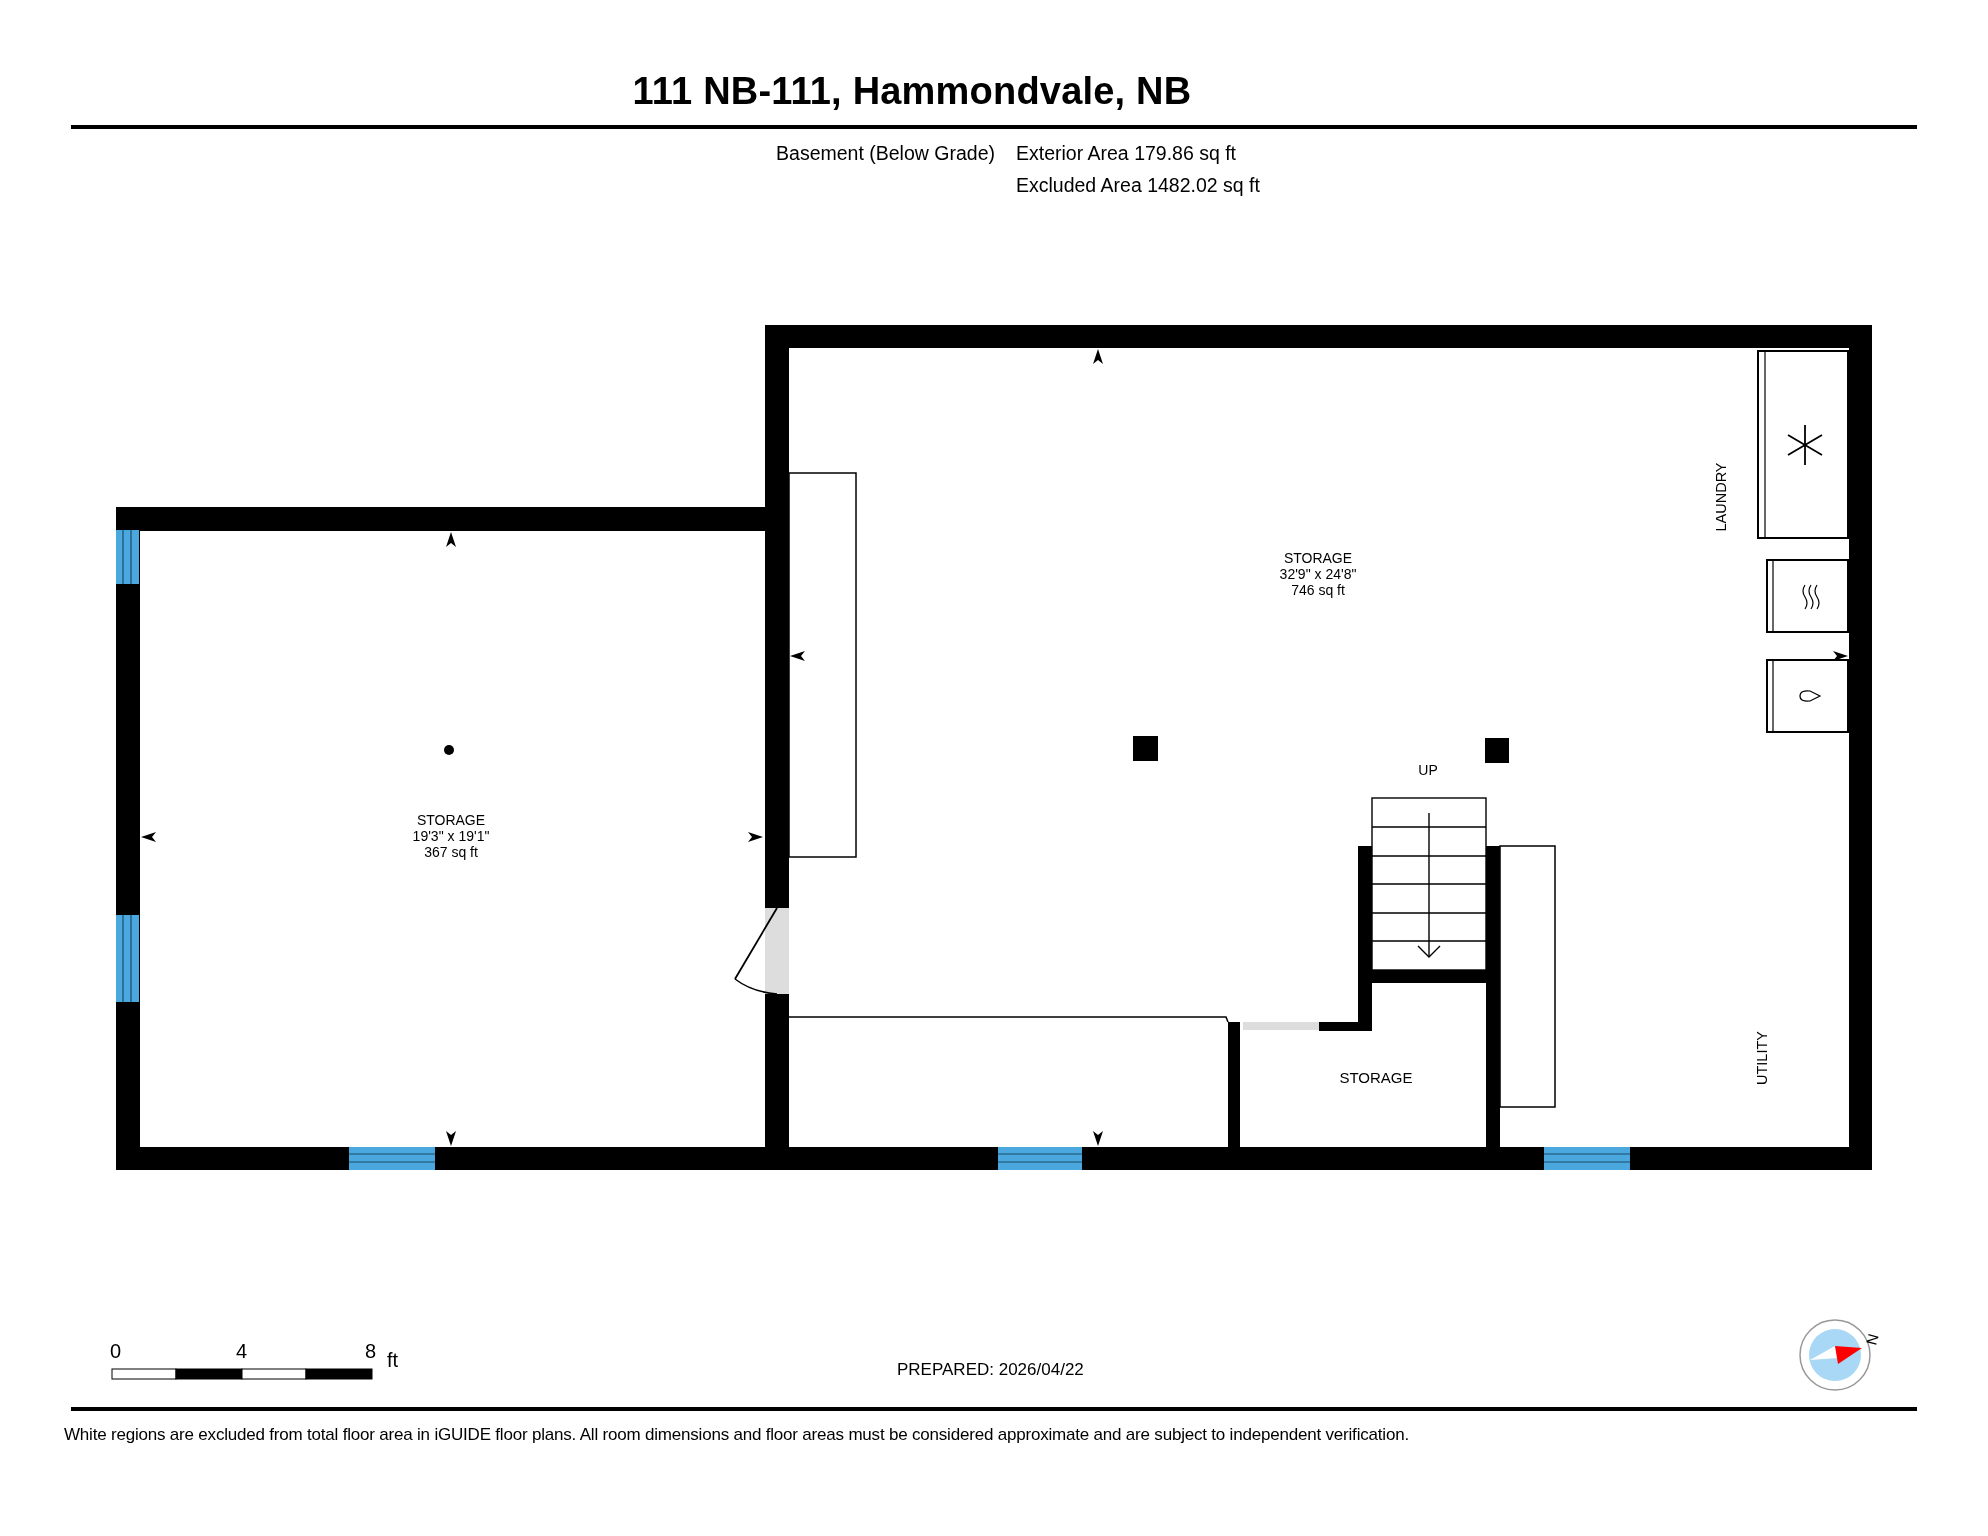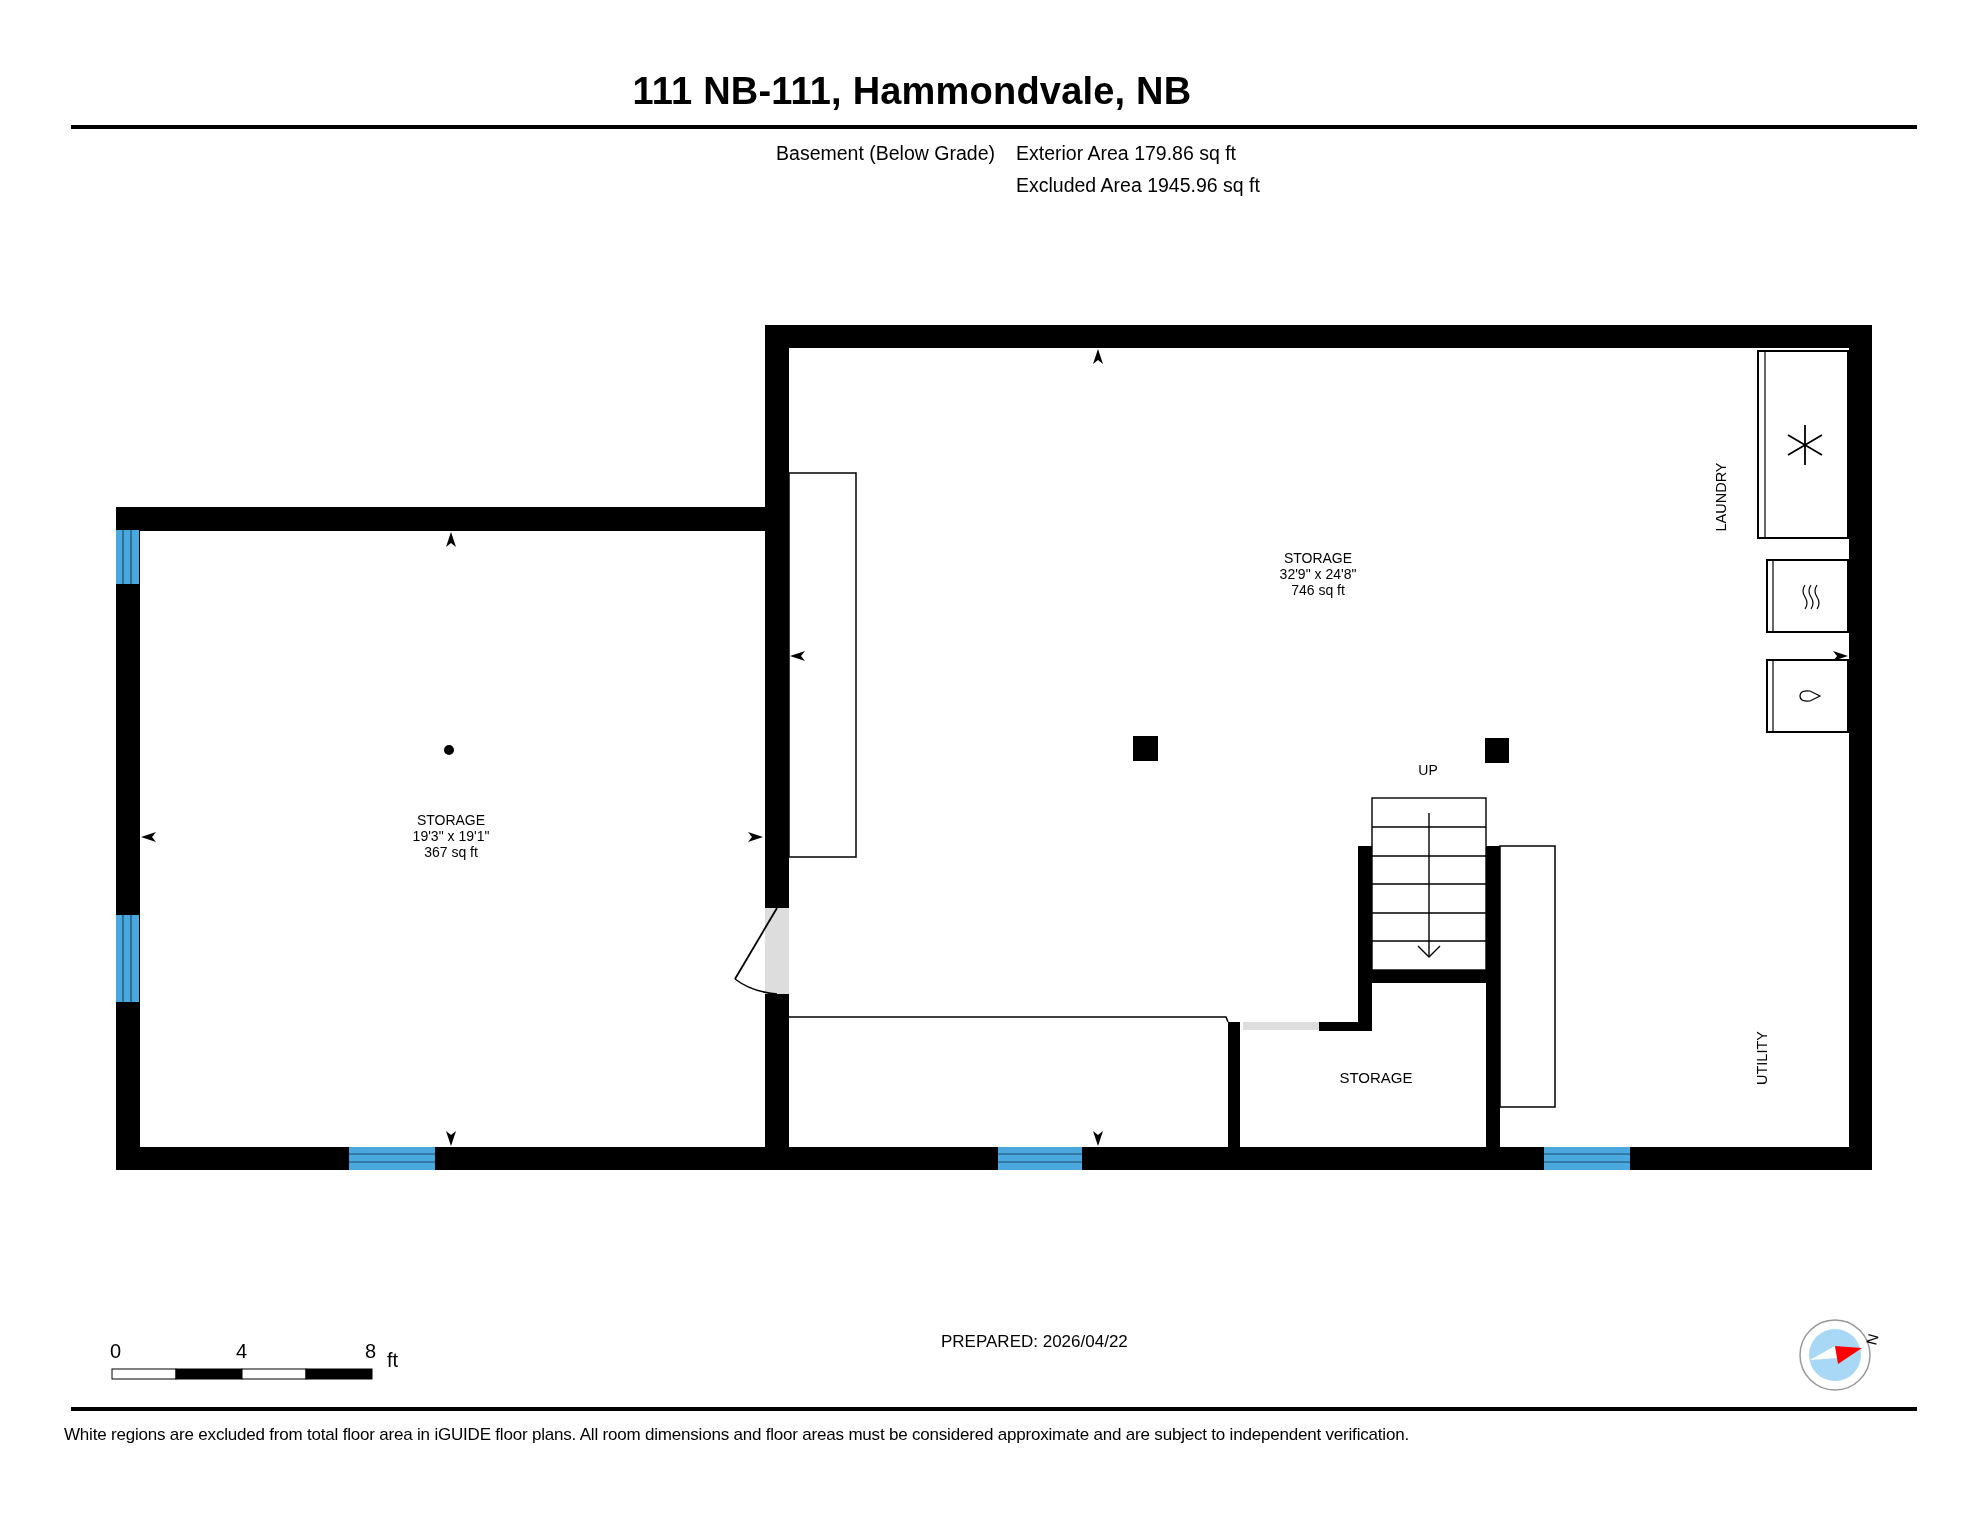--- a/index.html
+++ b/index.html
@@ -4,32 +4,32 @@
 <style>
   html, body { margin: 0; padding: 0; background: #ffffff; }
   body { width: 1988px; height: 1536px; position: relative; overflow: hidden; font-family: "Liberation Sans", sans-serif; color: #000; }
   .title { position: absolute; left: 0; width: 1824px; top: 70px; text-align: center; font-size: 38px; font-weight: bold; letter-spacing: 0.2px; }
   .rule { position: absolute; left: 71px; width: 1846px; height: 4px; background: #000; }
   .floor-label { position: absolute; right: 993px; top: 142px; font-size: 19.5px; font-weight: normal; text-align: right; }
   .area-line { position: absolute; left: 1016px; font-size: 19.5px; }
   .plan { position: absolute; left: 0; top: 0; }
   .room-label { font-family: "Liberation Sans", sans-serif; fill: #000; }
   .scale-label { position: absolute; font-size: 20px; top: 1340px; }
-  .prepared { position: absolute; left: 897px; top: 1332px; font-size: 17px; margin-left: 44px; }
+  .prepared { position: absolute; left: 897px; top: 1360px; font-size: 17px; }
   .disclaimer { position: absolute; left: 64px; top: 1425px; font-size: 17px; letter-spacing: -0.2px; }
 </style>
 </head>
 <body>
 
 <div class="title">111 NB-111, Hammondvale, NB</div>
 <div class="rule" style="top:125px"></div>
 
 <div class="floor-label">Basement (Below Grade)</div>
 <div class="area-line" style="top:142px">Exterior Area 179.86 sq ft</div>
-<div class="area-line" style="top:174px">Excluded Area 1945.96 sq ft</div>
+<div class="area-line" style="top:174px">Excluded Area 1482.02 sq ft</div>
 
 <svg class="plan" width="1988" height="1536" viewBox="0 0 1988 1536">
 
   <g fill="#000">
 
     <rect x="116" y="507" width="673" height="24"></rect>
     <rect x="116" y="507" width="24" height="663"></rect>
 
     <rect x="765" y="325" width="24" height="583"></rect>
     <rect x="765" y="994" width="24" height="176"></rect>

